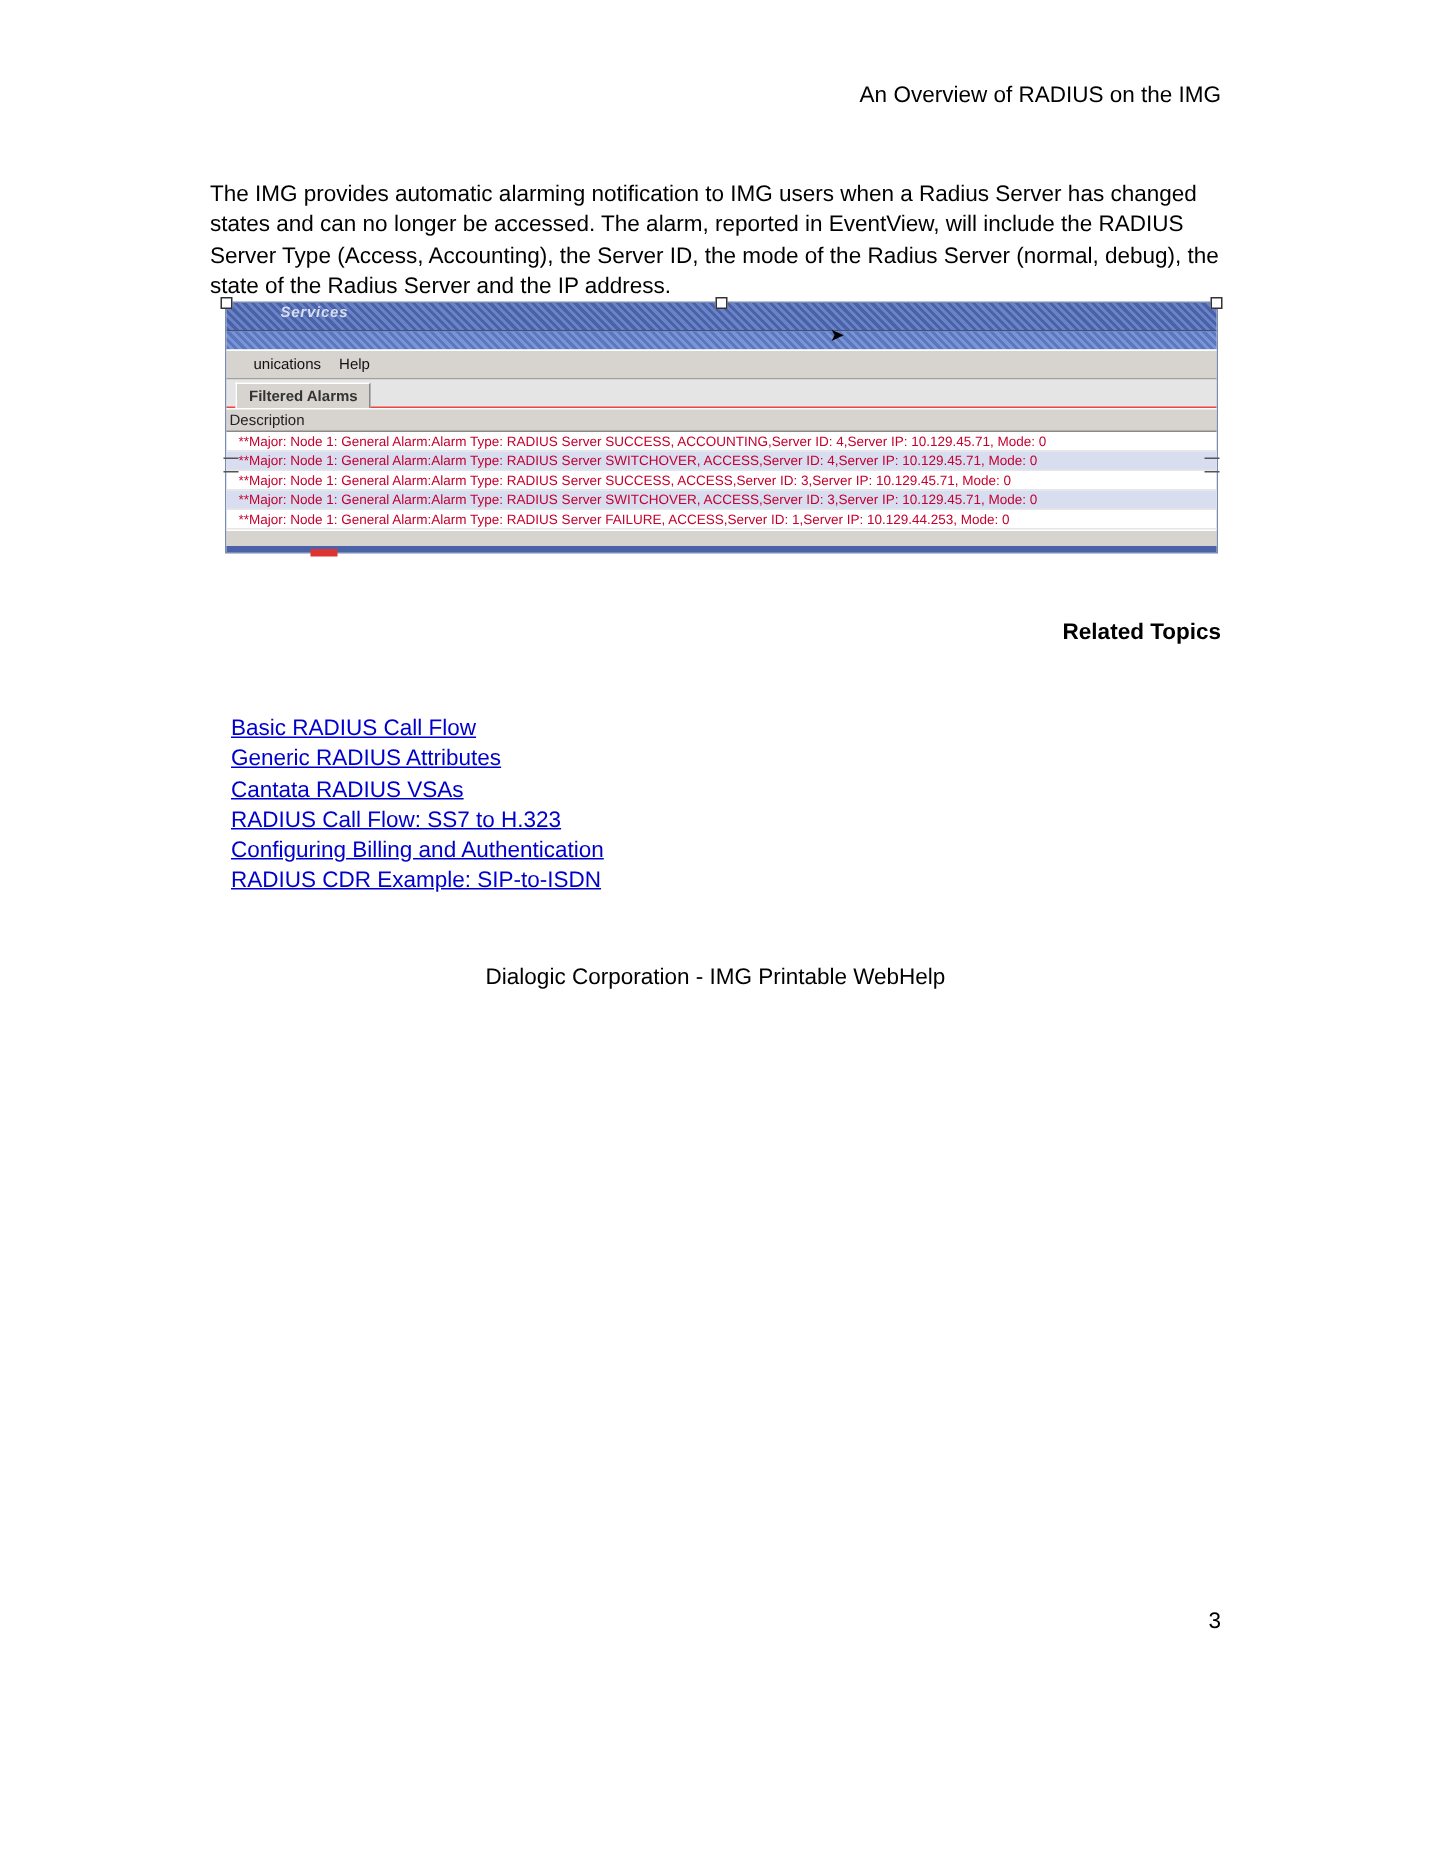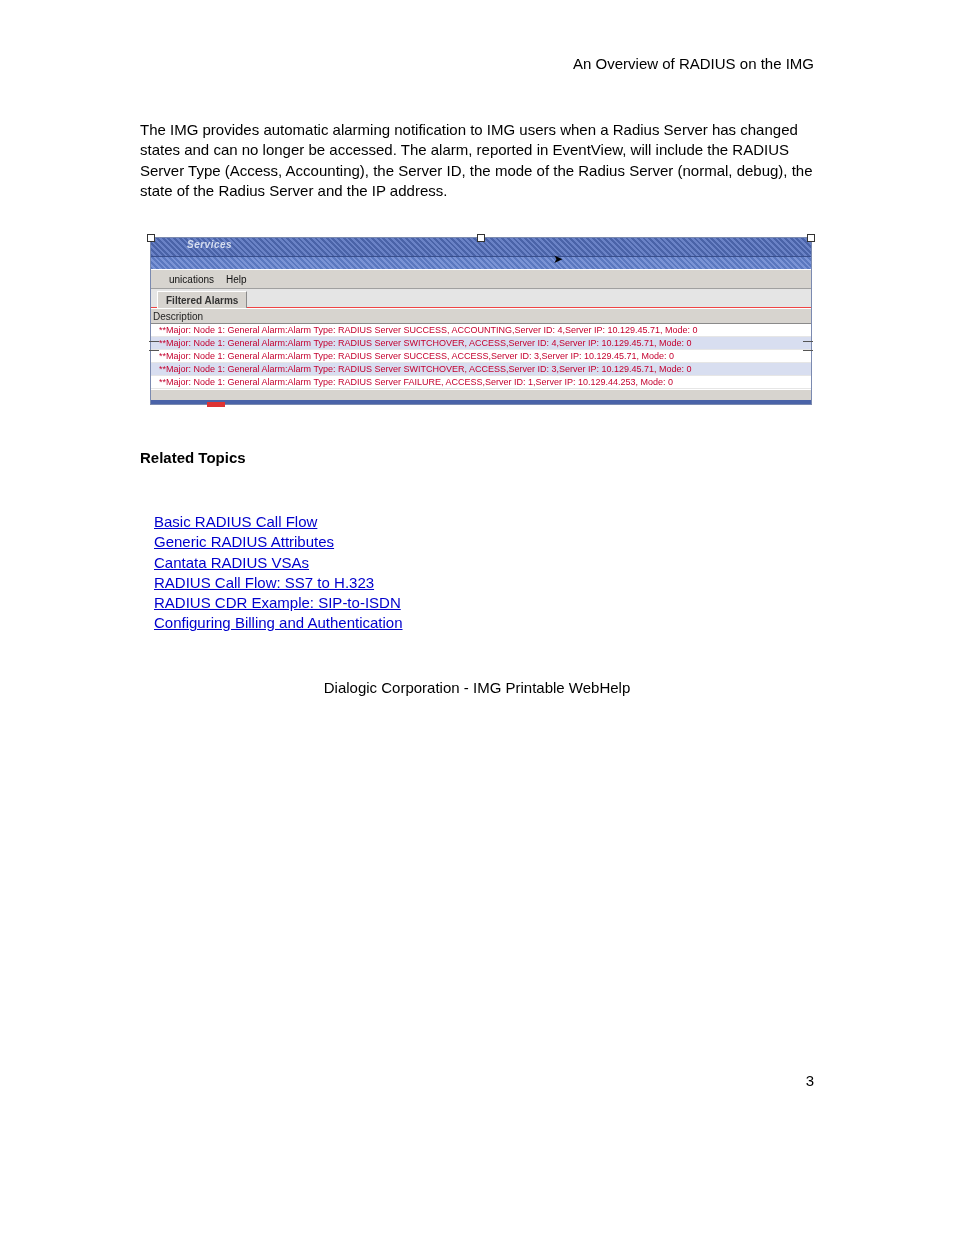--- a/index.html
+++ b/index.html
@@ -17,21 +17,20 @@
     padding: 55px 140px 40px 140px;
   }
   .header-right {
     text-align: right;
     font-size: 15px;
     margin-bottom: 48px;
   }
   .body-text {
     font-size: 15px;
     line-height: 1.35;
-    margin-bottom: 36px;
   }
   
   .eventview {
     position: relative;
     left: 10px;
     width: 660px;
     border: 1px solid #7b8ab0;
     background: #fff;
     font-family: "Segoe UI", Tahoma, sans-serif;
   }
@@ -165,20 +164,21 @@
     width: 10px;
     height: 8px;
     border-top: 1px solid #555;
     border-bottom: 1px solid #555;
   }
   .side-tick.left  { left: -2px;  top: 103px; }
   .side-tick.right { right: -2px; top: 103px; }
   
   .related {
     margin-top: 44px;
+    text-align: right;
   }
   .related h4 {
     font-size: 15px;
     font-weight: bold;
     margin: 0 0 2px 0;
   }
   .related-links {
     padding-left: 14px;
     margin-top: 46px;
   }
@@ -241,20 +241,20 @@
     <span class="side-tick right"></span>
   </div>
 
   <div class="related">
     <h4>Related Topics</h4>
     <div class="related-links">
       <a href="#">Basic RADIUS Call Flow</a>
       <a href="#">Generic RADIUS Attributes</a>
       <a href="#">Cantata RADIUS VSAs</a>
       <a href="#">RADIUS Call Flow: SS7 to H.323</a>
+      <a href="#">Configuring Billing and Authentication</a>
       <a href="#">RADIUS CDR Example: SIP-to-ISDN</a>
-      <a href="#">Configuring Billing and Authentication</a>
     </div>
   </div>
 
   <div class="footer-center">Dialogic Corporation - IMG Printable WebHelp</div>
   <div class="page-num">3</div>
 </div>
 
 </body></html>

